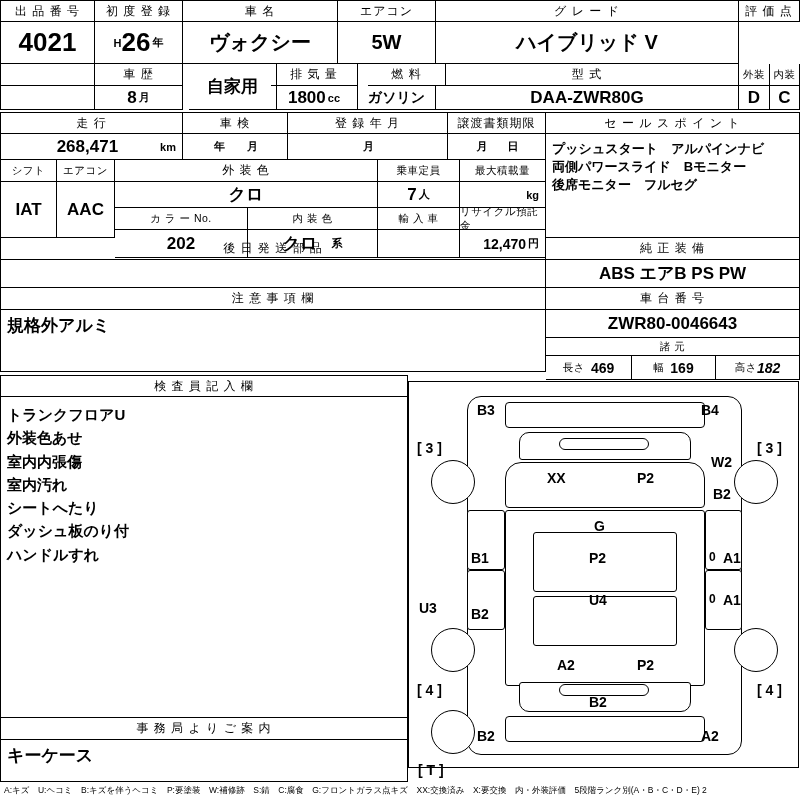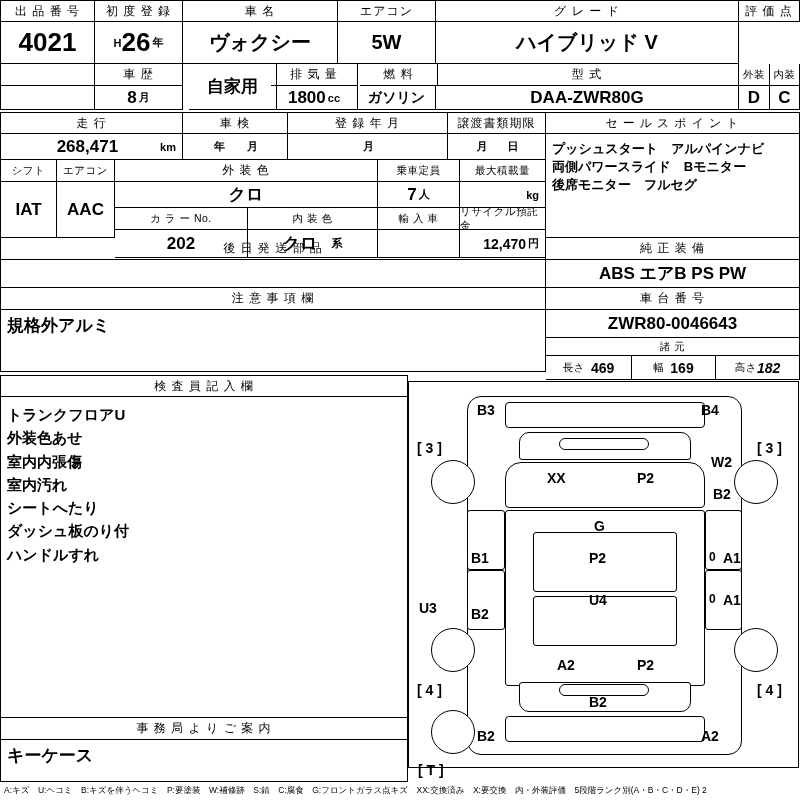--- a/index.html
+++ b/index.html
@@ -61,21 +61,21 @@
   </div>
 
   <div class="box val-md" style="left:189px;top:64px;width:88px;height:46px;border-left:none;border-top:none;text-align:right;">自家用</div>
 
   <div class="box lbl" style="left:271px;top:64px;width:87px;height:22px;border-left:none;border-top:none;">排 気 量</div>
   <div class="box" style="left:271px;top:86px;width:87px;height:24px;border-left:none;border-top:none;">
     <span class="val-md">1800</span>
     <span class="sub">cc</span>
   </div>
 
-  <div class="box lbl" style="left:360px;top:64px;width:78px;height:22px;border-left:none;border-top:none;">燃 料</div>
+  <div class="box lbl" style="left:368px;top:64px;width:78px;height:22px;border-left:none;border-top:none;">燃 料</div>
   <div class="box val-sm" style="left:358px;top:86px;width:78px;height:24px;border-left:none;border-top:none;">ガソリン</div>
 
   <div class="box lbl" style="left:436px;top:64px;width:303px;height:22px;border-left:none;border-top:none;">型 式</div>
   <div class="box val-md" style="left:436px;top:86px;width:303px;height:24px;border-left:none;border-top:none;">DAA-ZWR80G</div>
 
   <div class="box lbl9" style="left:739px;top:64px;width:31px;height:22px;border-left:none;border-top:none;">外装</div>
   <div class="box lbl9" style="left:770px;top:64px;width:30px;height:22px;border-left:none;border-top:none;">内装</div>
   <div class="box val-md" style="left:739px;top:86px;width:31px;height:24px;border-left:none;border-top:none;">D</div>
   <div class="box val-md" style="left:770px;top:86px;width:30px;height:24px;border-left:none;border-top:none;">C</div>
 
@@ -95,21 +95,21 @@
   <div class="box" style="left:288px;top:134px;width:160px;height:26px;border-left:none;border-top:none;">
     <span class="sub">月</span>
   </div>
 
   <div class="box lbl" style="left:448px;top:112px;width:98px;height:22px;border-left:none;">譲渡書類期限</div>
   <div class="box" style="left:448px;top:134px;width:98px;height:26px;border-left:none;border-top:none;">
     <span class="sub">月</span>
     <span class="sub" style="margin-left:20px;">日</span>
   </div>
 
-  <div class="box lbl" style="left:546px;top:112px;width:254px;height:22px;border-left:none;font-family:Liberation Serif, serif;">セ ー ル ス ポ イ ン ト</div>
+  <div class="box lbl" style="left:546px;top:112px;width:254px;height:22px;border-left:none;">セ ー ル ス ポ イ ン ト</div>
   <div class="box col" style="left:546px;top:134px;width:254px;height:104px;border-left:none;border-top:none;padding:6px 0 0 6px;">
     <div class="pts">プッシュスタート　アルパインナビ</div>
     <div class="pts">両側パワースライド　Bモニター</div>
     <div class="pts">後席モニター　フルセグ</div>
   </div>
   <div class="box lbl" style="left:546px;top:238px;width:254px;height:22px;border-left:none;border-top:none;">純 正 装 備</div>
   <div class="box val-md" style="left:546px;top:260px;width:254px;height:28px;border-left:none;border-top:none;">ABS エアB PS PW</div>
 
   <div class="box lbl9" style="left:0;top:160px;width:57px;height:22px;border-top:none;">シフト</div>
   <div class="box lbl9" style="left:57px;top:160px;width:58px;height:22px;border-top:none;border-left:none;">エアコン</div>

